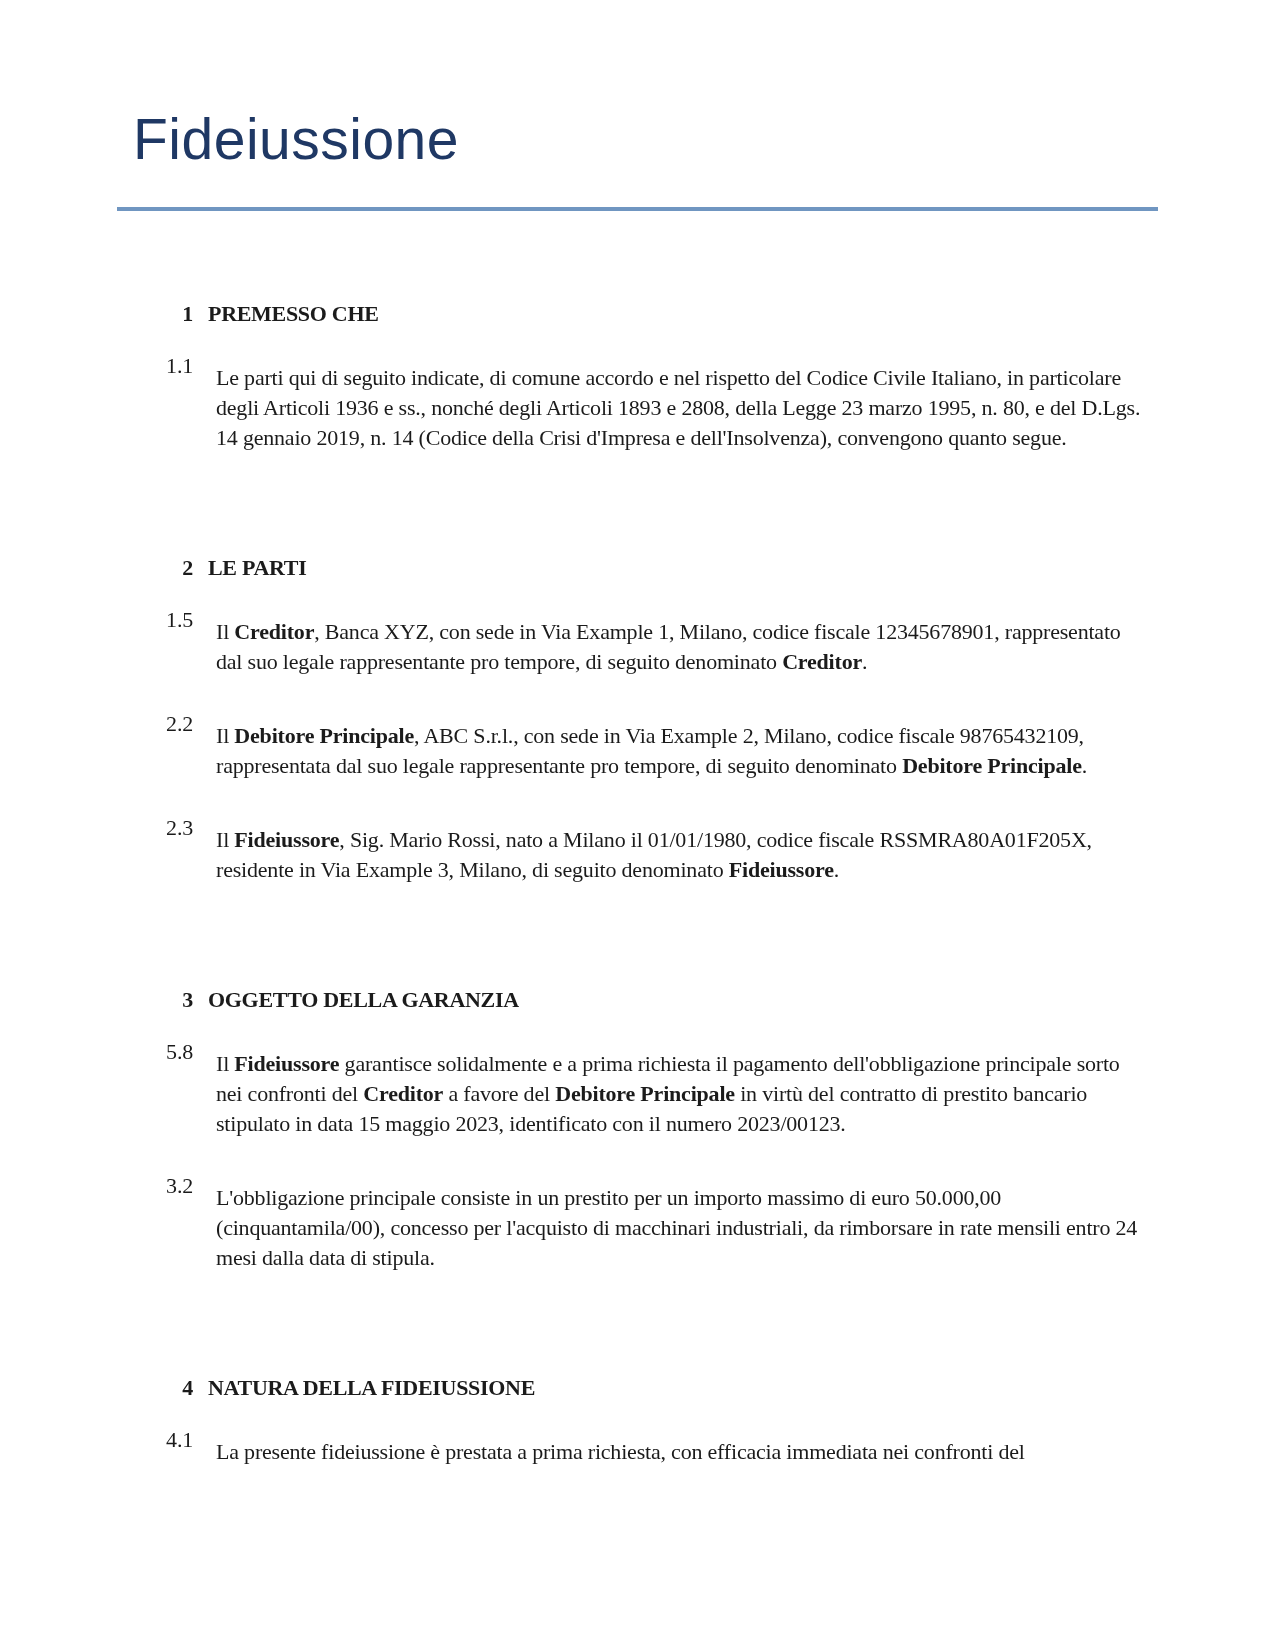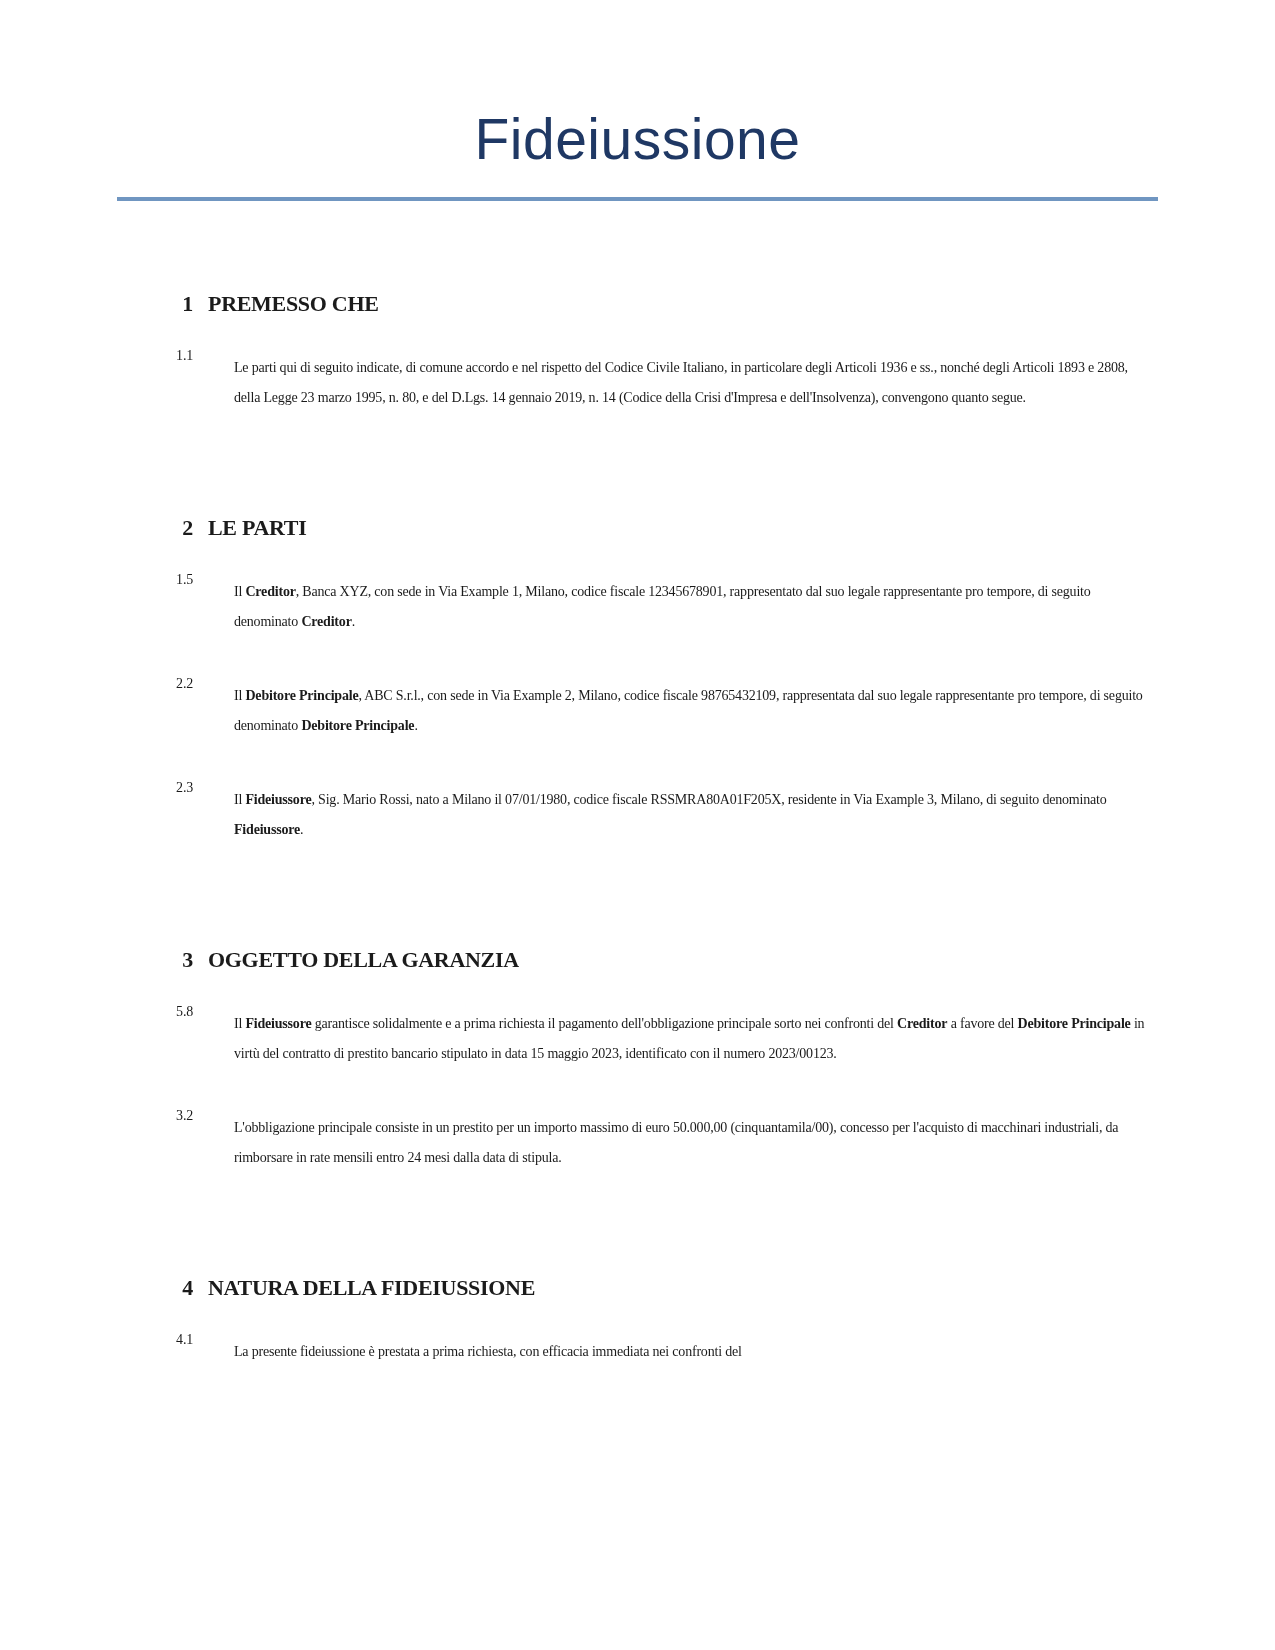--- a/index.html
+++ b/index.html
@@ -18,26 +18,26 @@
     font-family: "Liberation Serif", serif;
     color: #1b1b1b;
     overflow: hidden;
   }
   .title-block {
     margin-top: 106px;
     padding-bottom: 18px;
     border-bottom: 4px solid #7096c1;
   }
   .doc-title {
-    margin: 6px;
+    margin: 16px;
     font-family: "Liberation Sans", sans-serif;
     font-weight: 300;
     font-size: 57px;
     line-height: 67px;
-    text-align: center;
+    text-align: left;
     color: #1f3864;
     letter-spacing: 0.5px;
   }
   .doc-body section {
     display: block;
   }
   .heading-row {
     display: grid;
     grid-template-columns: 76px 1fr;
     column-gap: 15px;
@@ -47,22 +47,22 @@
     letter-spacing: -0.3px;
     margin-top: 88px;
     margin-bottom: 22px;
   }
   .heading-row .num {
     text-align: right;
   }
   .item-row {
     display: grid;
     grid-template-columns: 76px 1fr;
-    column-gap: 29px;
-    font-size: 14px;
+    column-gap: 11px;
+    font-size: 22px;
     line-height: 30px;
     letter-spacing: -0.2px;
     margin-bottom: 20px;
     font-family: Liberation Serif, serif;
   }
   .item-row .num {
     text-align: right;
   }
   .item-row p {
     margin: 12px;
@@ -98,21 +98,21 @@
         <div class="item-row">
           <span class="num">1.5</span>
           <p><span>Il </span><strong>Creditor</strong><span>, Banca XYZ, con sede in Via Example 1, Milano, codice fiscale 12345678901, rappresentato dal suo legale rappresentante pro tempore, di seguito denominato </span><strong>Creditor</strong><span>.</span></p>
         </div>
         <div class="item-row">
           <span class="num">2.2</span>
           <p><span>Il </span><strong>Debitore Principale</strong><span>, ABC S.r.l., con sede in Via Example 2, Milano, codice fiscale 98765432109, rappresentata dal suo legale rappresentante pro tempore, di seguito denominato </span><strong>Debitore Principale</strong><span>.</span></p>
         </div>
         <div class="item-row">
           <span class="num">2.3</span>
-          <p><span>Il </span><strong>Fideiussore</strong><span>, Sig. Mario Rossi, nato a Milano il 07/01/1980, codice fiscale RSSMRA80A01F205X, residente in Via Example 3, Milano, di seguito denominato </span><strong>Fideiussore</strong><span>.</span></p>
+          <p><span>Il </span><strong>Fideiussore</strong><span>, Sig. Mario Rossi, nato a Milano il 01/01/1980, codice fiscale RSSMRA80A01F205X, residente in Via Example 3, Milano, di seguito denominato </span><strong>Fideiussore</strong><span>.</span></p>
         </div>
       </section>
       <section>
         <div class="heading-row">
           <span class="num">3</span>
           <span class="htext">OGGETTO DELLA GARANZIA</span>
         </div>
         <div class="item-row">
           <span class="num">5.8</span>
           <p><span>Il </span><strong>Fideiussore</strong><span> garantisce solidalmente e a prima richiesta il pagamento dell'obbligazione principale sorto nei confronti del </span><strong>Creditor</strong><span> a favore del </span><strong>Debitore Principale</strong><span> in virtù del contratto di prestito bancario stipulato in data 15 maggio 2023, identificato con il numero 2023/00123.</span></p>

